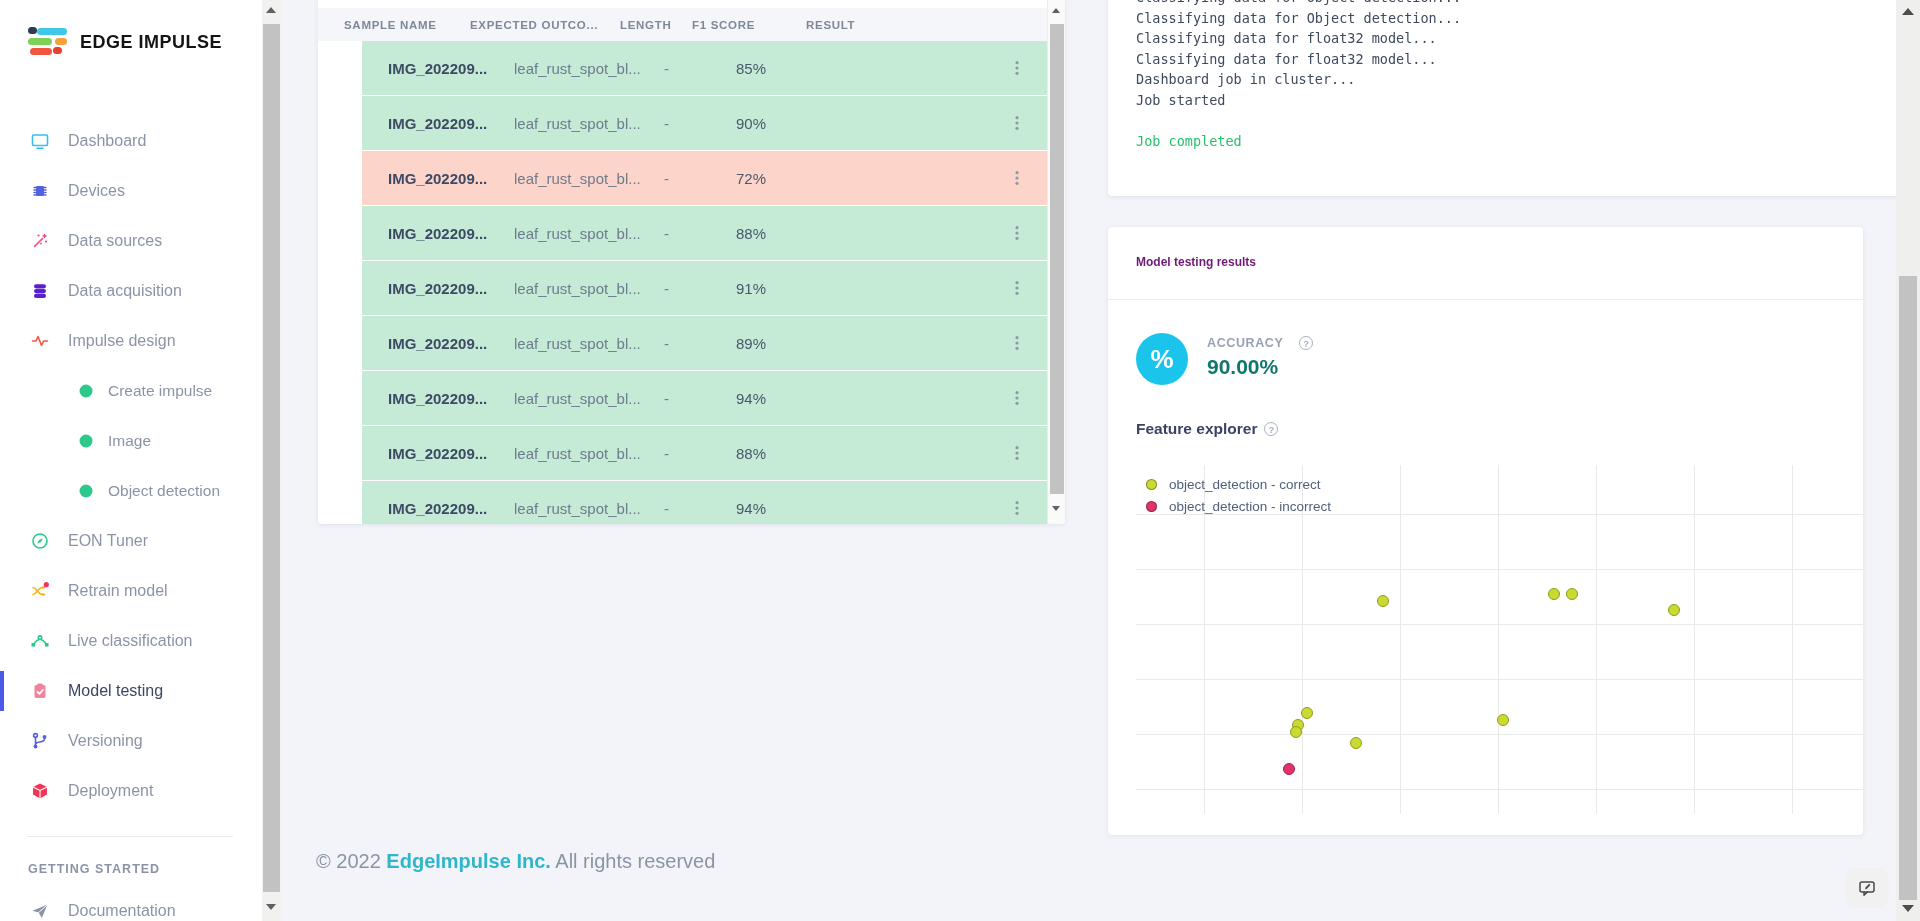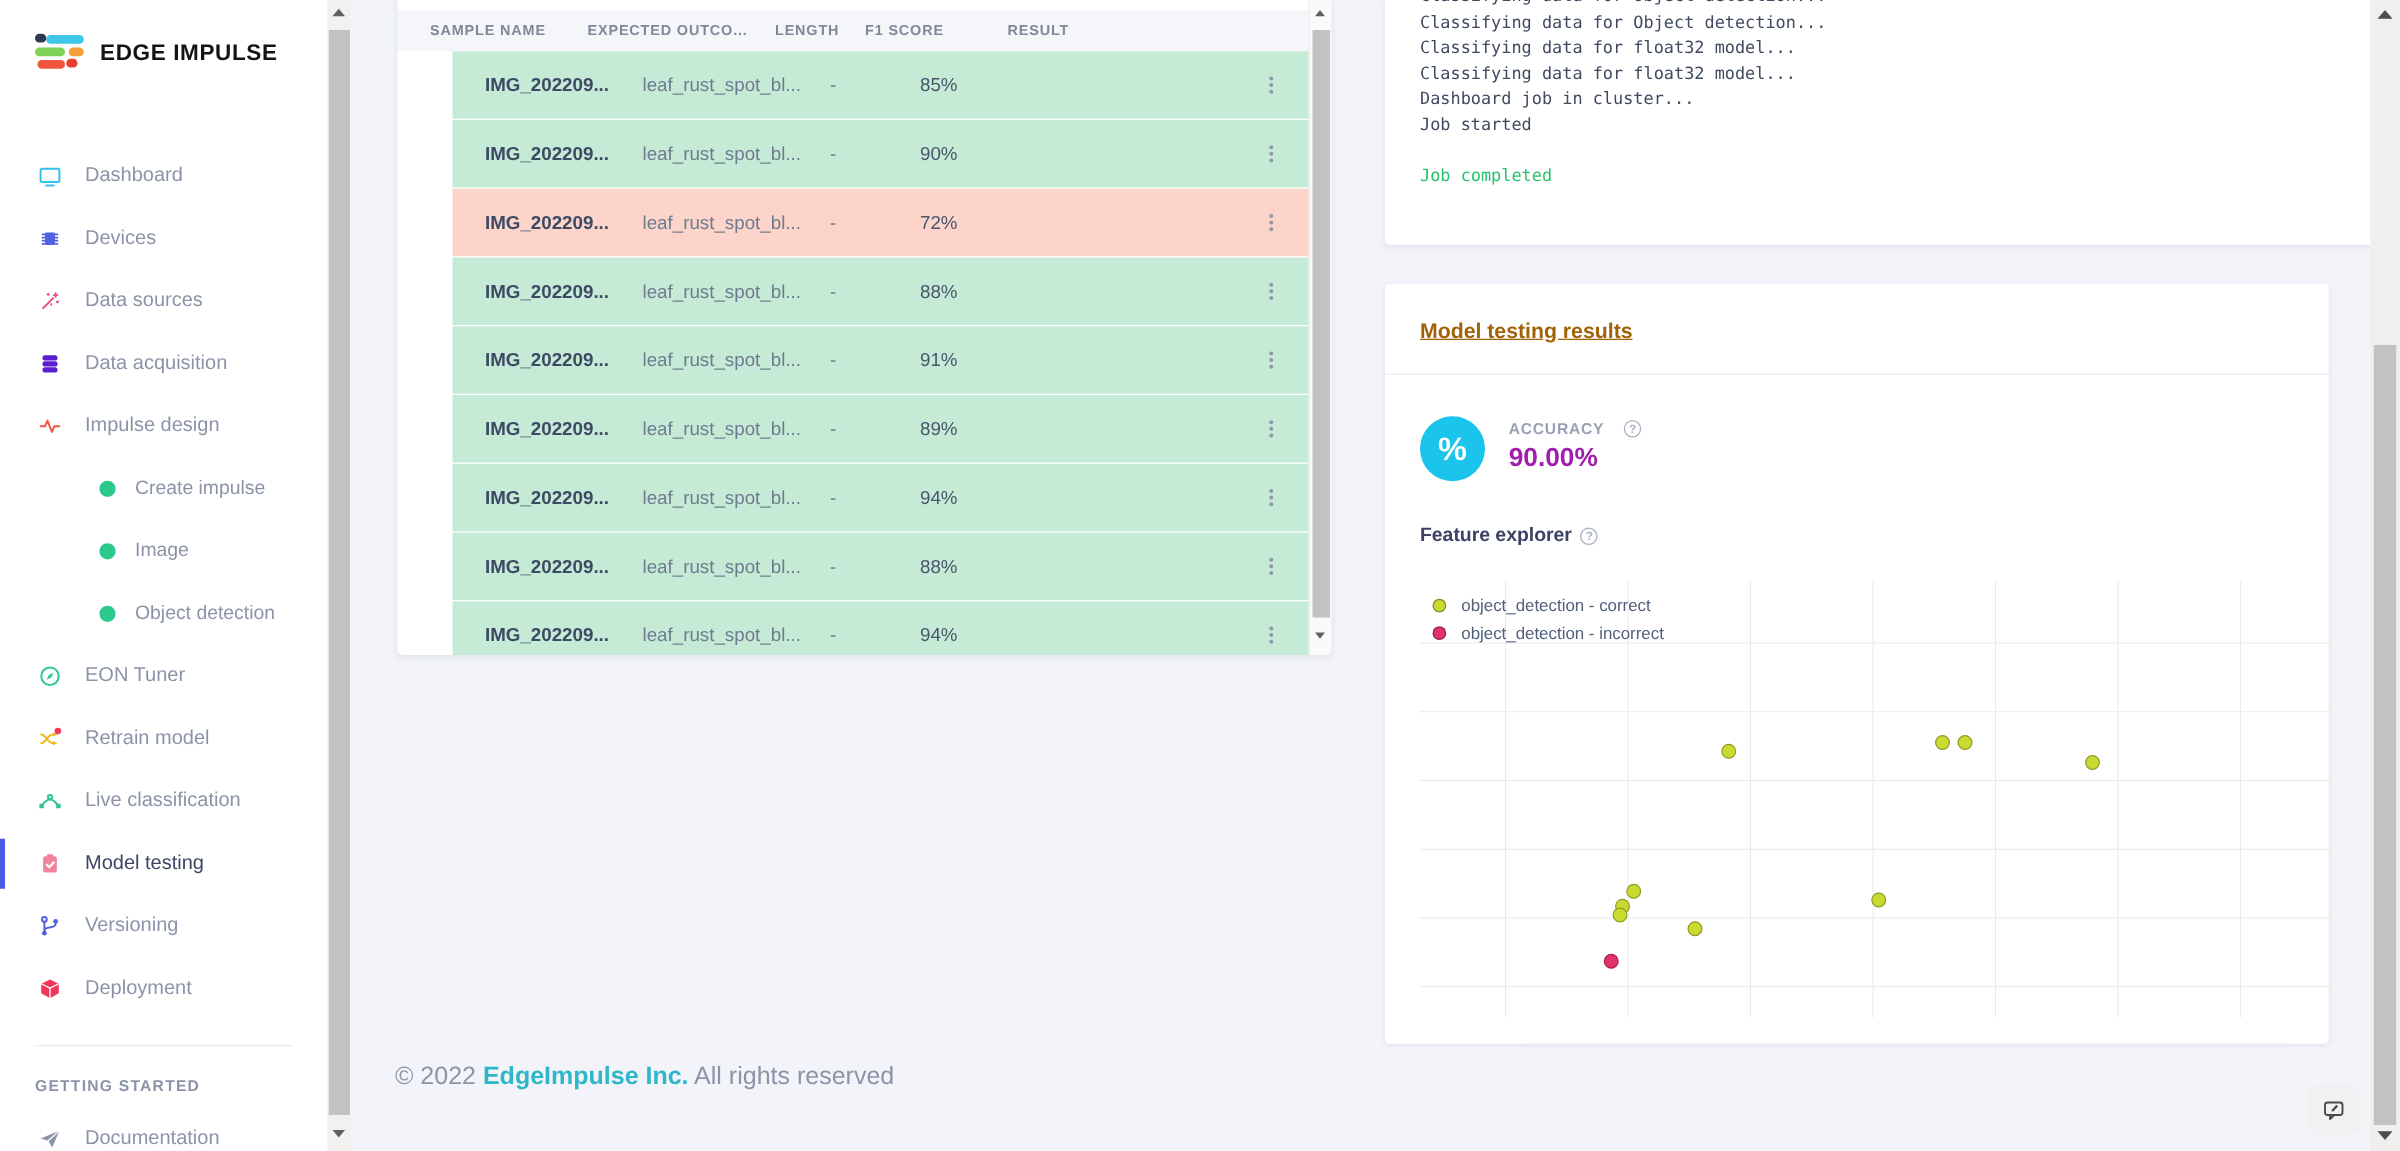--- a/index.html
+++ b/index.html
@@ -49,25 +49,25 @@
   .c-dots { display:flex; justify-content:center; }
   .t-sb { position:absolute; right:0; top:0; width:18px; height:524px; background:#fafafa; border-left:1px solid #ececec; }
 
   
   .log-card { position:absolute; left:1108px; top:0; width:844px; height:196px; background:#fff; box-shadow:0 1px 5px rgba(44,51,73,.09); border-radius:0 0 4px 4px; overflow:hidden; }
   .log-lines { position:absolute; left:28px; top:-13px; right:40px; font-family:"DejaVu Sans Mono", monospace; font-size:13.5px; line-height:20.5px; color:#3e4a5e; white-space:pre; }
   .log-completed { font-family:"DejaVu Sans Mono", monospace; font-size:13.5px; }
   .log-sb { position:absolute; right:8px; top:0; width:14px; height:178px; background:#fafafa; }
 
   .results-card { position:absolute; left:1108px; top:227px; width:755px; height:608px; background:#fff; box-shadow:0 1px 5px rgba(44,51,73,.09); border-radius:4px; }
-  .results-title { position:absolute; left:28px; top:28px; font-size:17px; font-weight:700; color:#a16207;text-decoration:underline; }
+  .results-title { position:absolute; left:28px; top:28px; font-size:12px; font-weight:700; color:#701a75; }
   .results-divider { position:absolute; left:0; top:72px; width:100%; height:1px; background:#eceef2; }
   .acc-circle { position:absolute; left:1136px; top:333px; width:52px; height:52px; border-radius:50%; display:flex; align-items:center; justify-content:center; color:#fff; font-size:26px; font-weight:700; }
   .acc-label { position:absolute; left:1207px; top:336px; font-size:12.5px; font-weight:700; letter-spacing:.6px; color:#97a0b5; display:flex; align-items:center; gap:16px; }
-  .acc-value { position:absolute; left:1207px; top:355px; font-size:21px; font-weight:700; color:#a21caf;text-align:right; }
+  .acc-value { position:absolute; left:1207px; top:355px; font-size:21px; font-weight:700; color:#0f766e;text-align:right; }
   .fe-title { position:absolute; left:1136px; top:420px; font-size:15.5px; font-weight:700; color:#3b4266; display:flex; align-items:center; gap:7px; }
   .help { display:inline-flex; width:14px; height:14px; border:1.3px solid #a8b0c2; border-radius:50%; color:#a8b0c2; font-size:9.5px; font-weight:700; align-items:center; justify-content:center; }
 
   .chart { position:absolute; left:1136px; top:465px; width:727px; height:349px;
     background-image:linear-gradient(to right,#e9e9e9 1px,transparent 1px),linear-gradient(to bottom,#e9e9e9 1px,transparent 1px);
     background-size:98px 55px; background-position:68px 49px; }
   .legend { position:absolute; left:10px; top:8px; }
   .legend-row { display:flex; align-items:center; gap:12px; height:22px; }
   .legend-dot { width:11px; height:11px; border-radius:50%; }
   .legend-label { font-size:13.5px; color:#52607a; }

